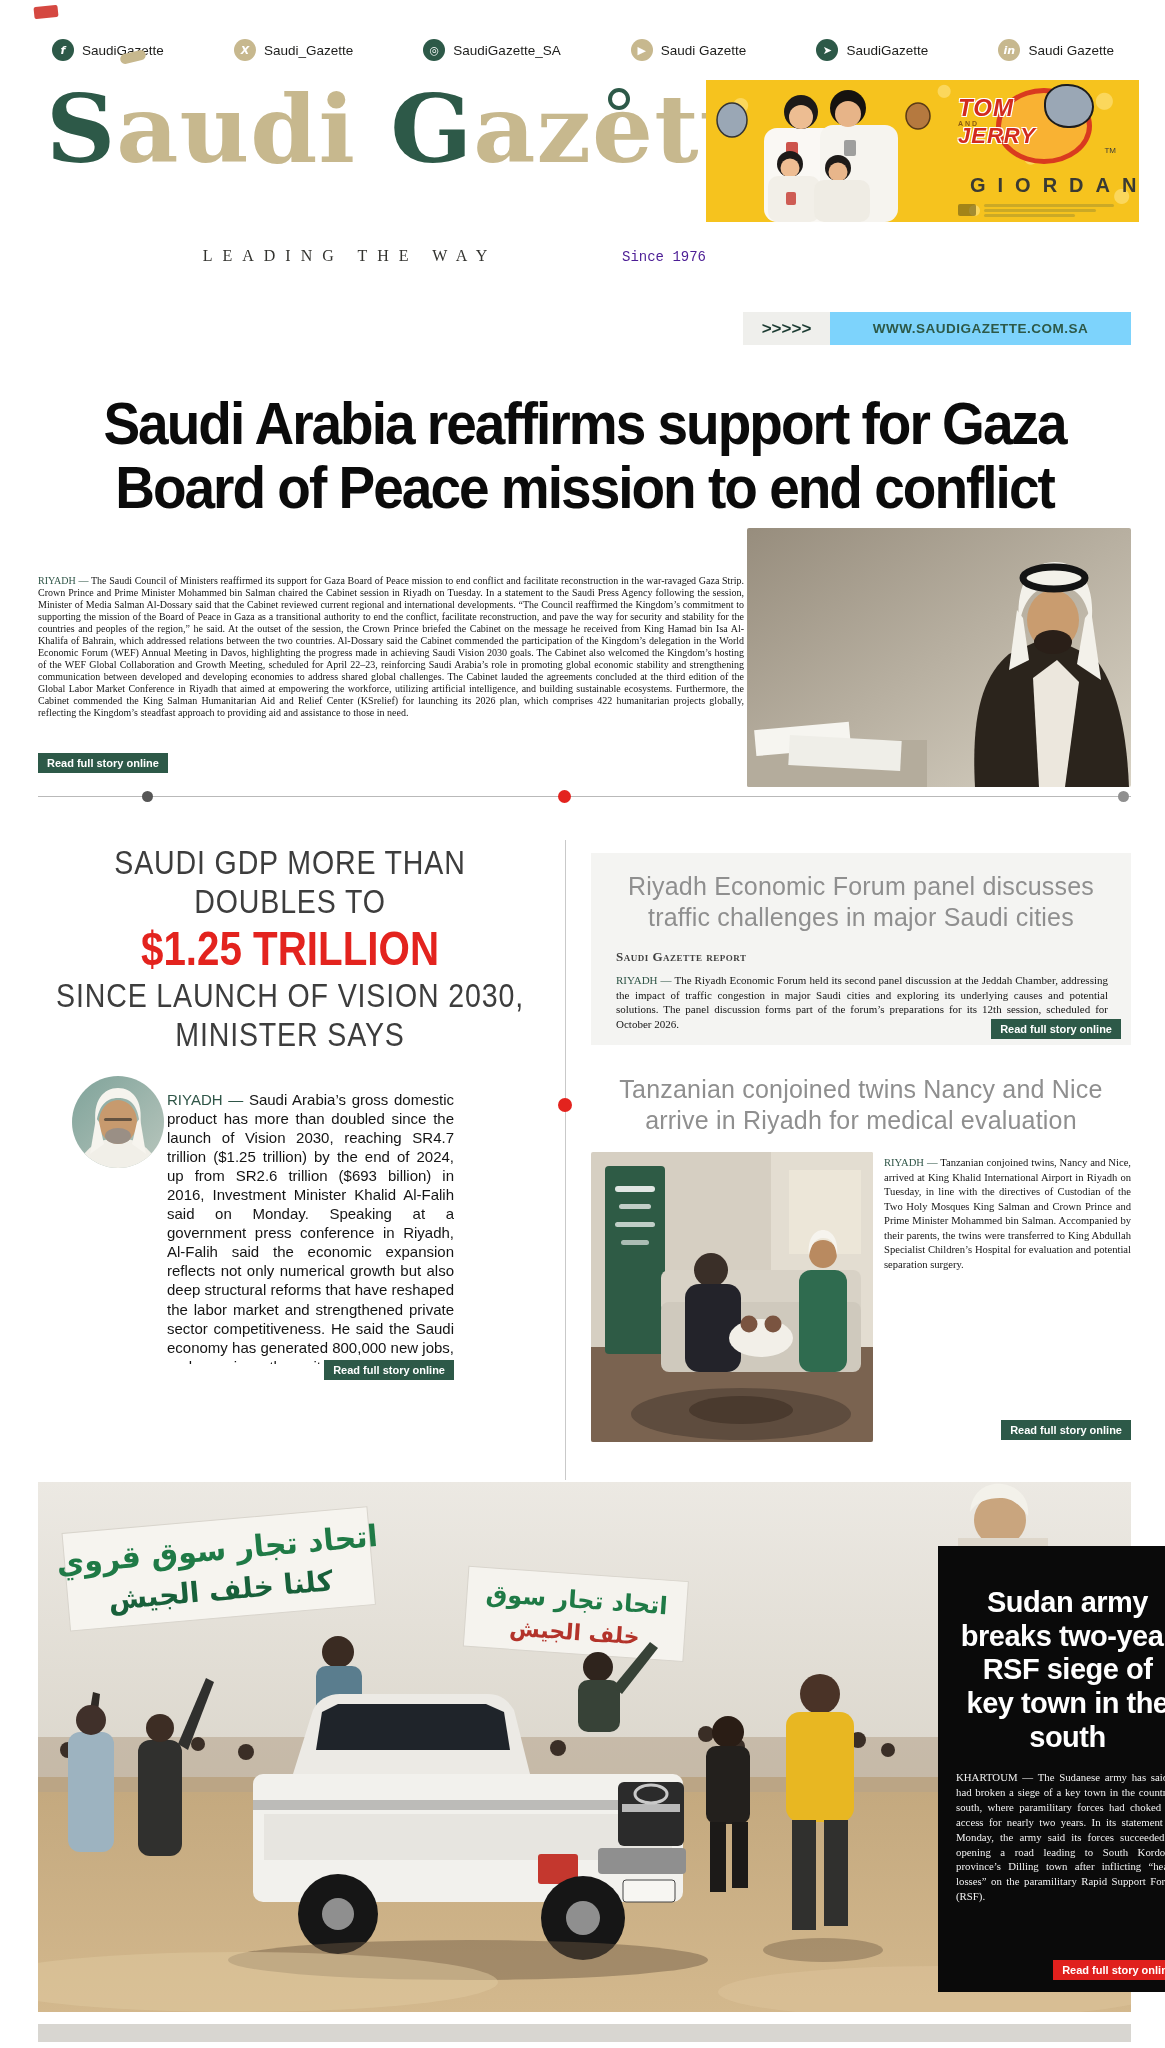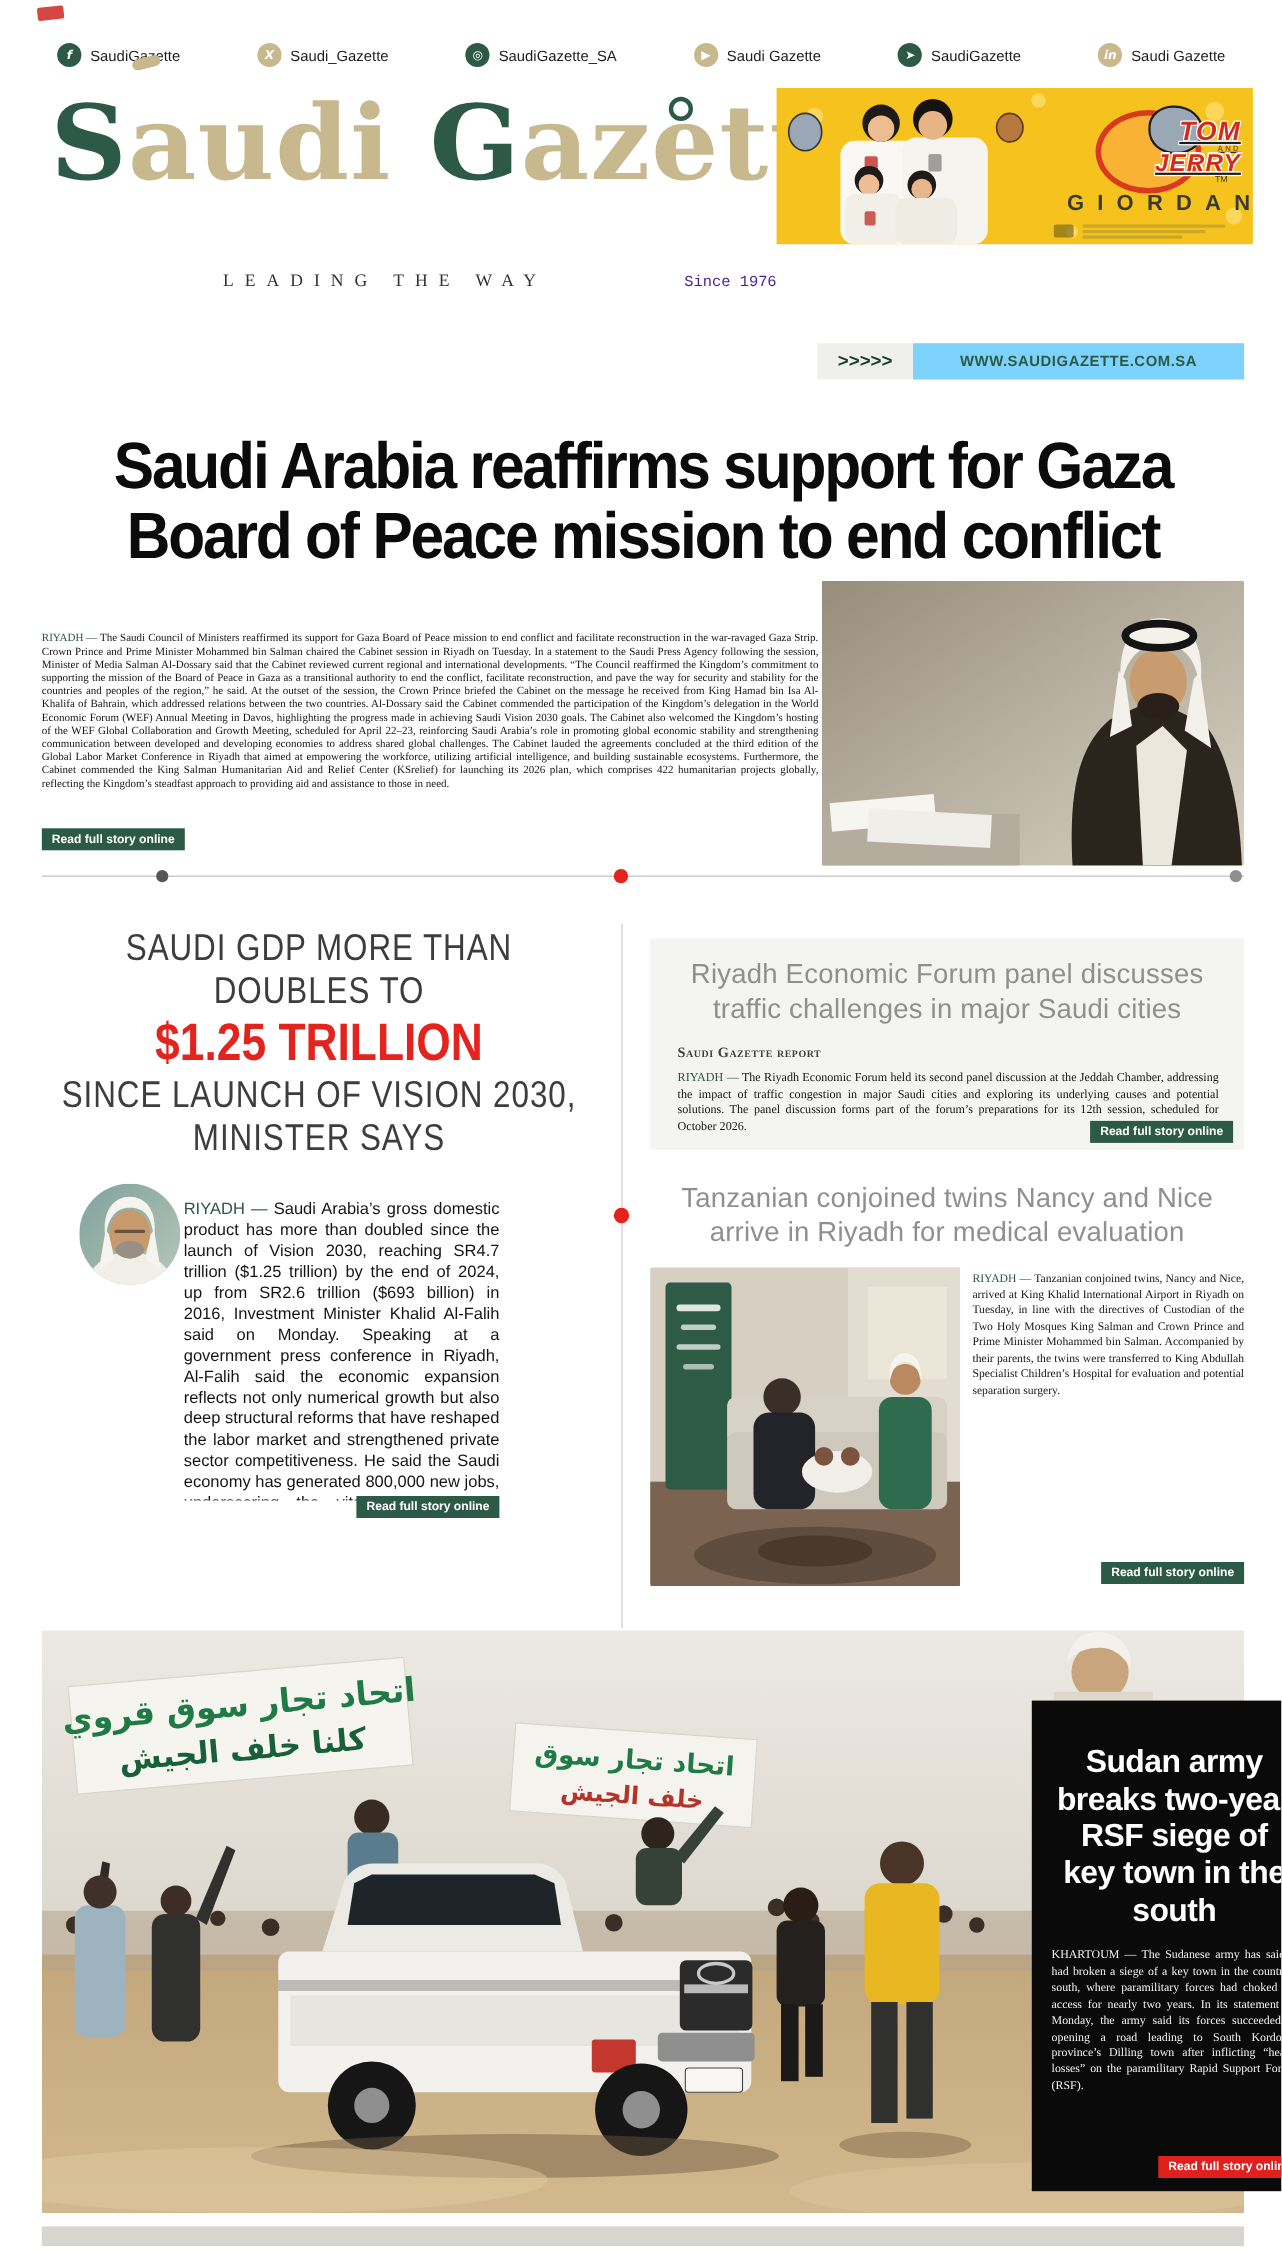--- a/index.html
+++ b/index.html
@@ -31,21 +31,21 @@
   
   .ad{left:706px;top:80px;width:433px;height:142px;background:#f6c31e;overflow:hidden;cursor:pointer;
       background-image:
         radial-gradient(circle at 8% 18%, #fbd75c 0 7px, transparent 8px),
         radial-gradient(circle at 55% 8%, #fbd75c 0 6px, transparent 7px),
         radial-gradient(circle at 92% 15%, #fbd75c 0 8px, transparent 9px),
         radial-gradient(circle at 75% 55%, #fbd75c 0 6px, transparent 7px),
         radial-gradient(circle at 96% 82%, #fbd75c 0 7px, transparent 8px),
         radial-gradient(circle at 62% 92%, #fbd75c 0 5px, transparent 6px);}
   .ad-photo{left:0;top:0;width:238px;height:142px;}
-  .ad-badge{left:252px;top:16px;width:170px;height:86px;text-align:right;text-decoration:underline;}
+  .ad-badge{left:252px;top:4px;width:170px;height:86px;text-align:left;}
   .tj-ring{position:absolute;left:38px;top:4px;width:86px;height:66px;border-radius:50%;
            background:#f9b233;border:5px solid #d93a1f;}
   .tj-cat{position:absolute;left:86px;top:0px;width:46px;height:40px;background:#9aa7b5;border-radius:46% 54% 50% 50%;
           border:2px solid #1c1c1c;}
   .tj-tom,.tj-jerry{position:relative;font-weight:bold;font-style:italic;color:#d22b1e;letter-spacing:1px;
           text-shadow:-1px -1px 0 #fff,1px -1px 0 #fff,-1px 1px 0 #fff,1px 1px 0 #fff;}
   .tj-tom{font-size:24px;top:10px;}
   .tj-and{position:relative;top:8px;font-size:7px;color:#8a5a12;font-weight:bold;letter-spacing:2px;}
   .tj-jerry{font-size:22px;top:4px;}
   .tj-tm{position:absolute;right:12px;top:62px;font-size:8px;color:#3a3a3a;}

